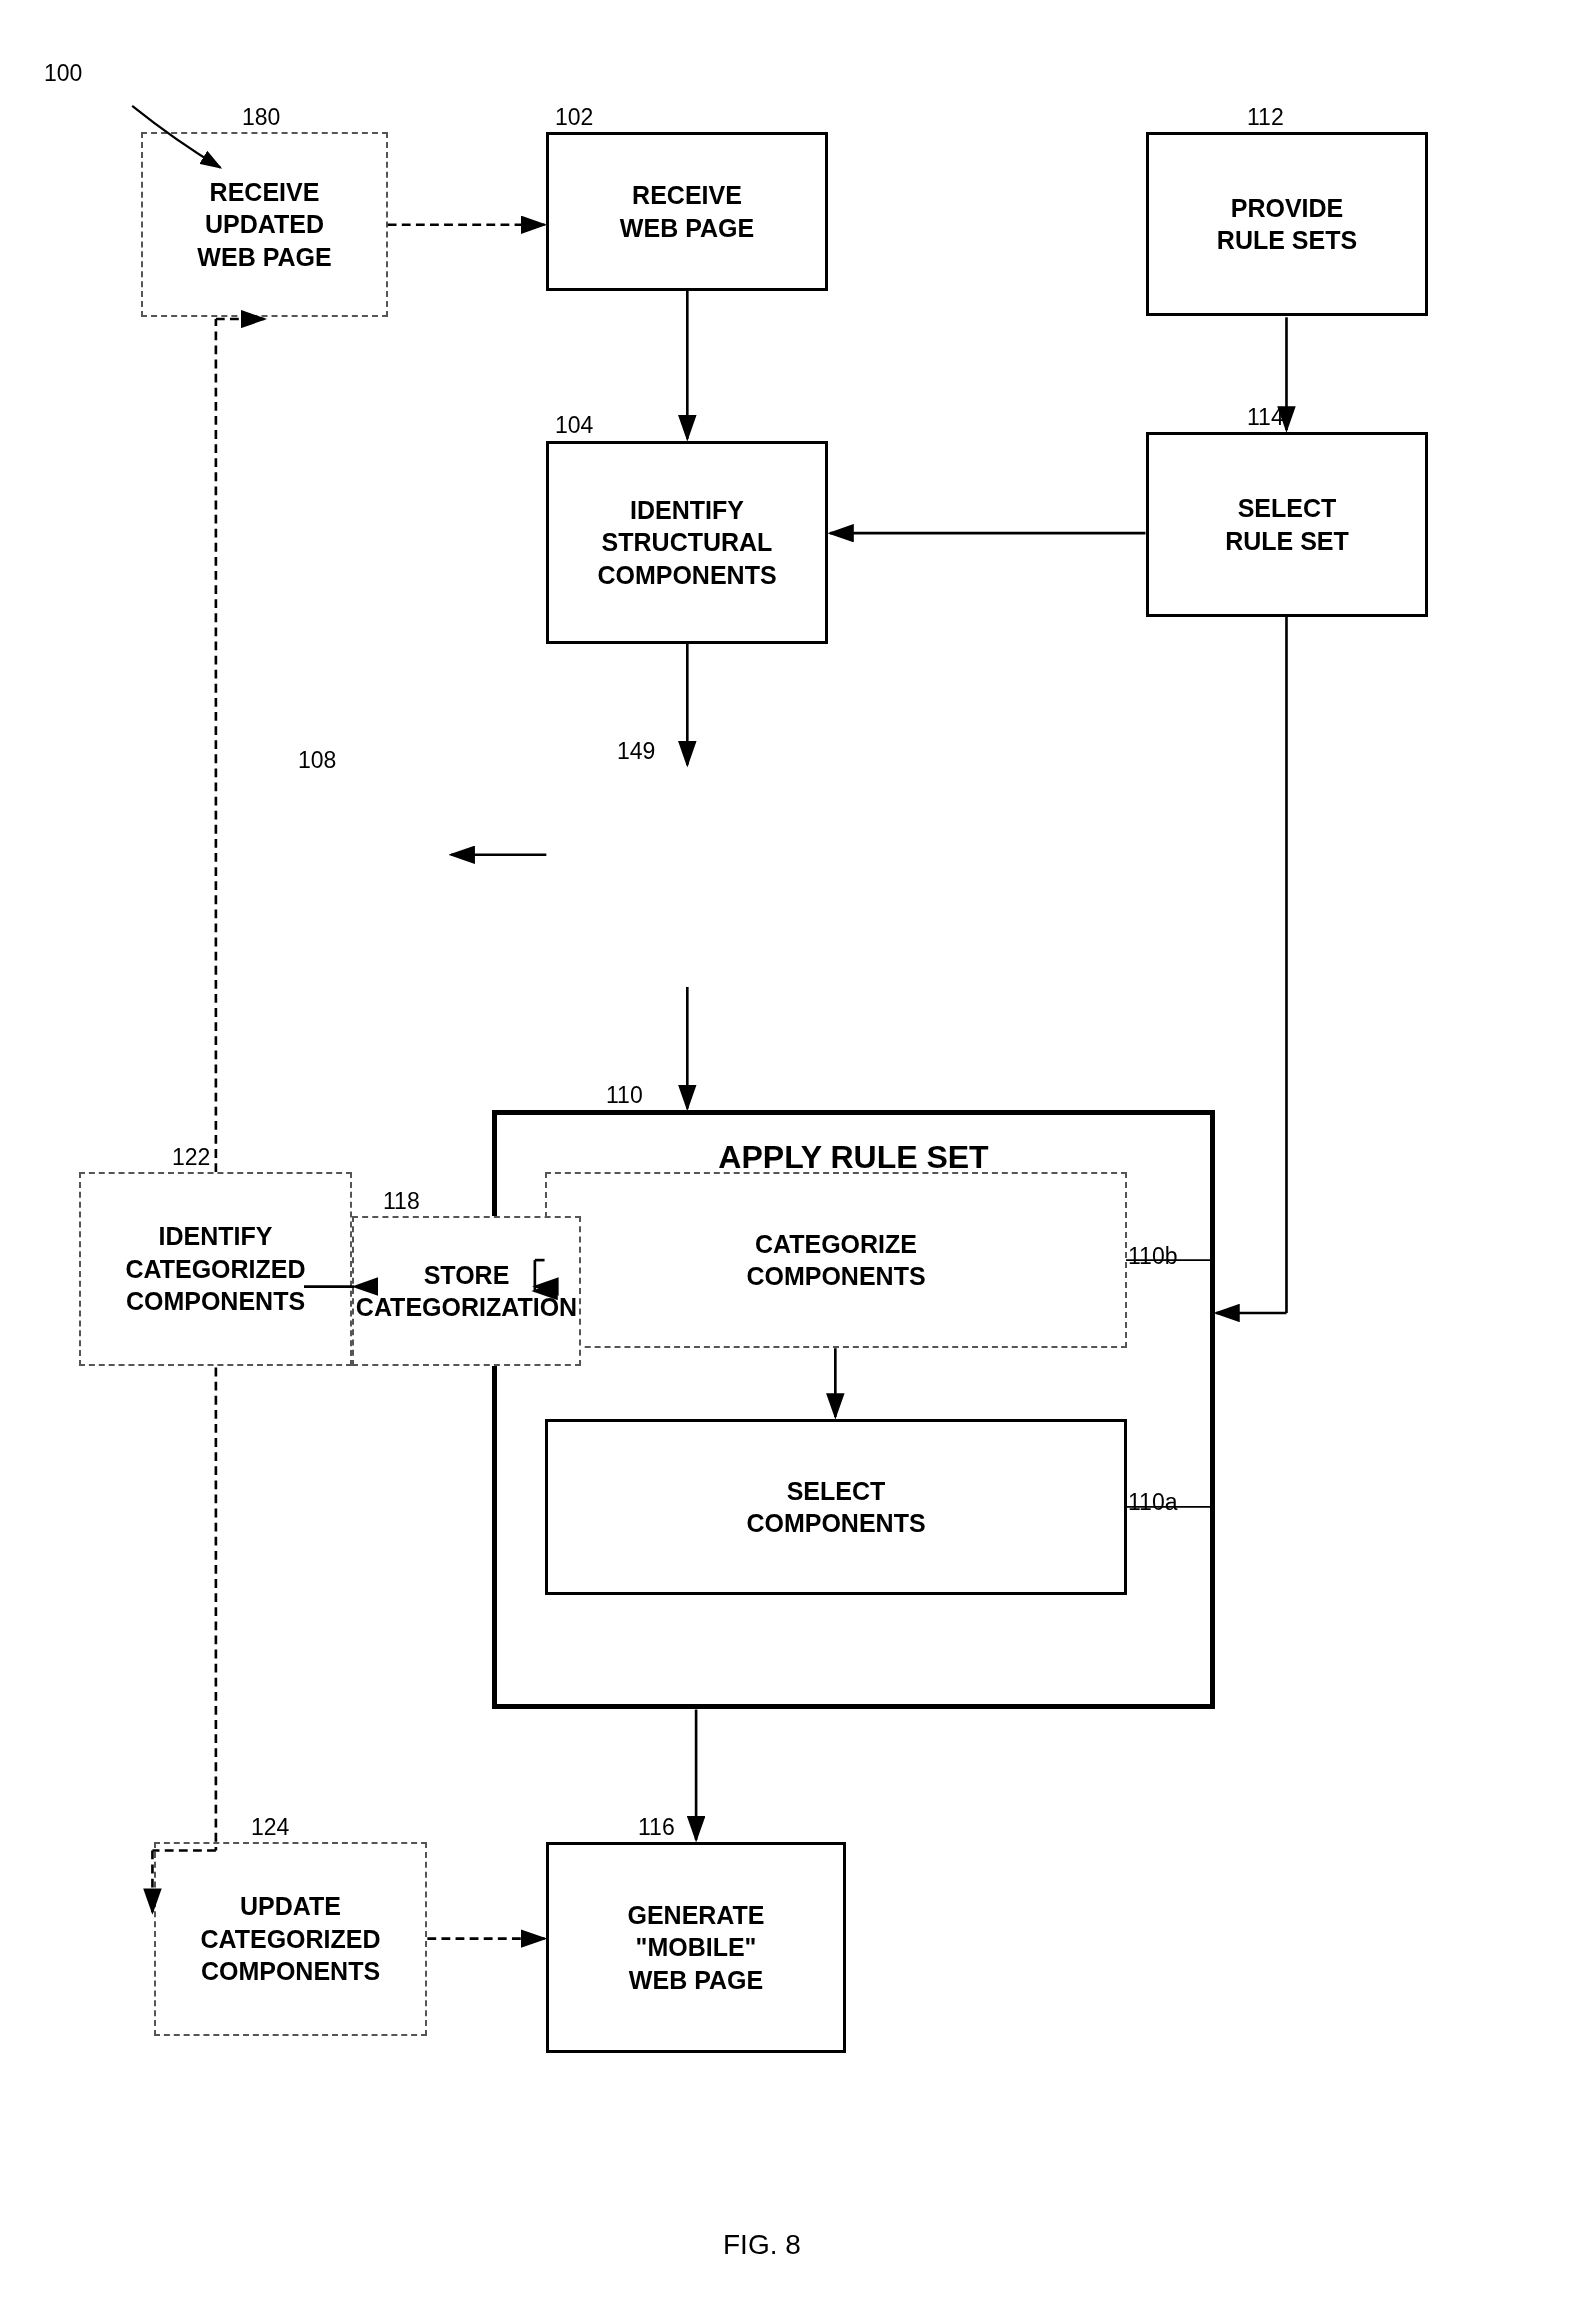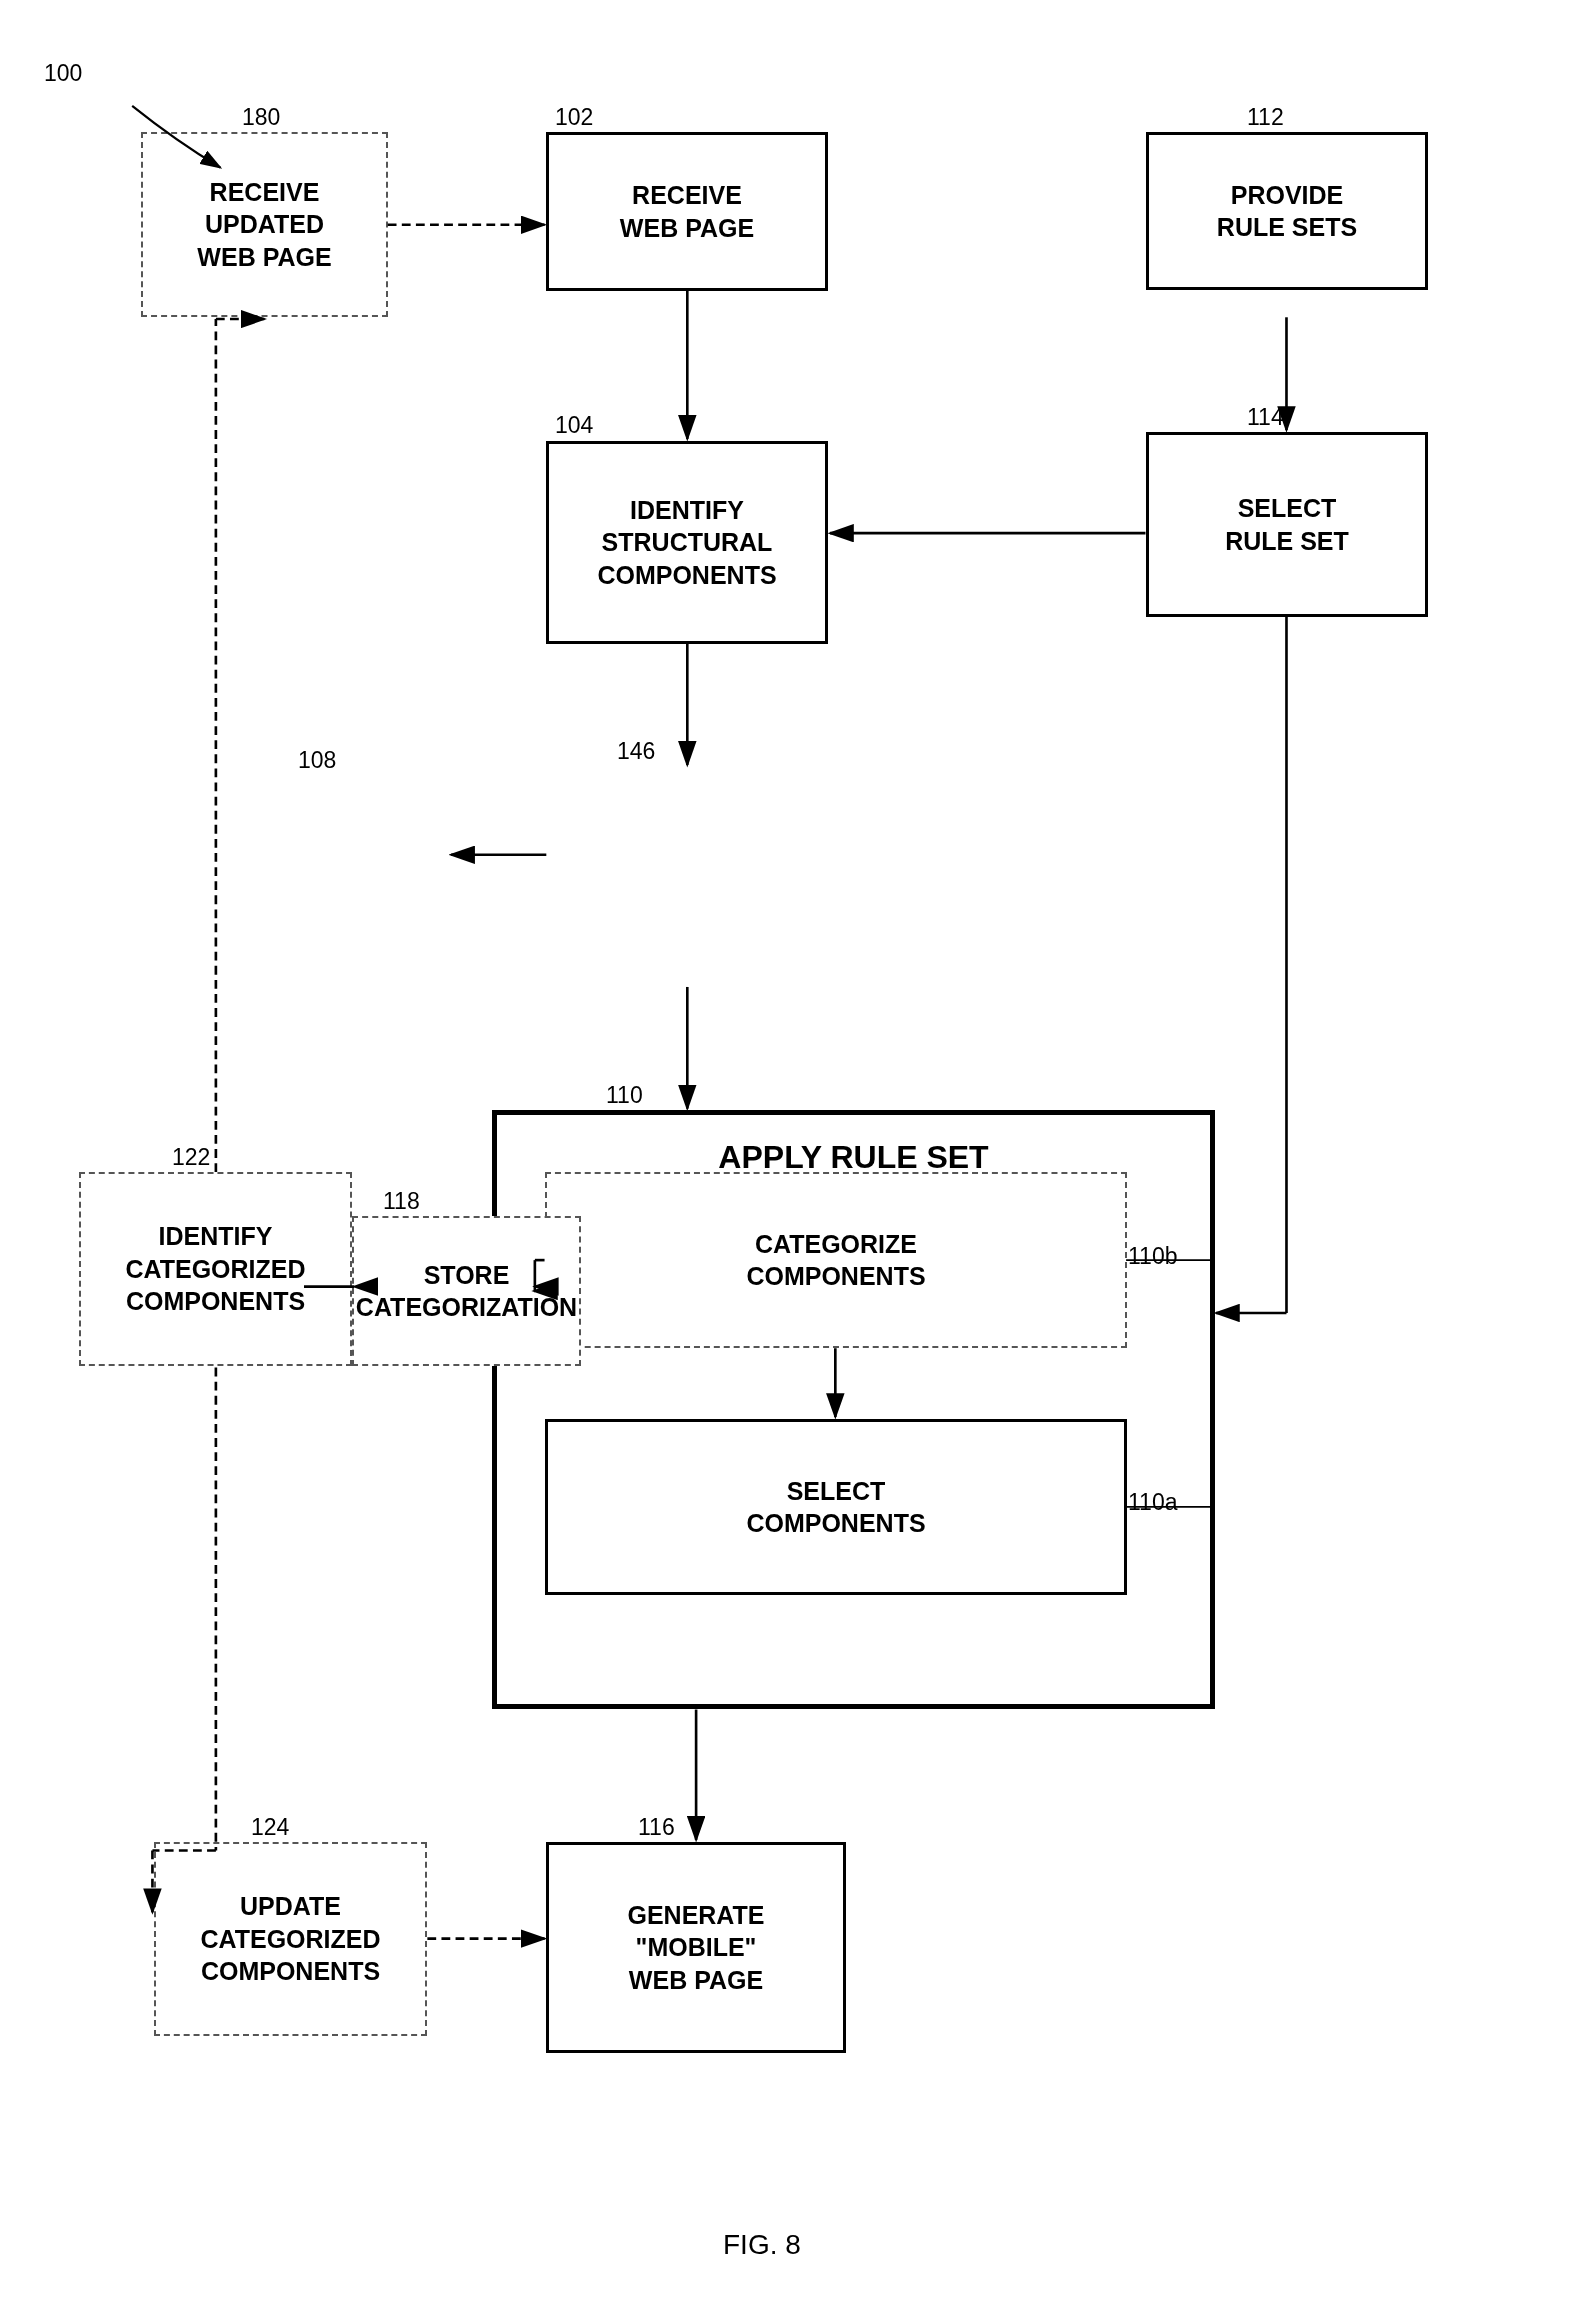--- a/index.html
+++ b/index.html
@@ -74,41 +74,41 @@
 
 <div class="diagram-container">
 
   <div class="label-ref" style="left:44px; top:60px;">100</div>
 
   <div class="box box-solid" style="left:546px; top:132px; width:282px; height:159px;">
     <span>RECEIVE<br>WEB PAGE</span>
   </div>
   <div class="label-ref" style="left:555px; top:104px;">102</div>
 
-  <div class="box box-solid" style="left:1146px; top:132px; width:282px; height:158px;">
+  <div class="box box-solid" style="left:1146px; top:132px; width:282px; height:184px;">
     <span>PROVIDE<br>RULE SETS</span>
   </div>
   <div class="label-ref" style="left:1247px; top:104px;">112</div>
 
   <div class="box box-dashed" style="left:141px; top:132px; width:247px; height:185px;">
     <span>RECEIVE<br>UPDATED<br>WEB PAGE</span>
   </div>
   <div class="label-ref" style="left:242px; top:104px;">180</div>
 
   <div class="box box-solid" style="left:546px; top:441px; width:282px; height:203px;">
     <span>IDENTIFY<br>STRUCTURAL<br>COMPONENTS</span>
   </div>
   <div class="label-ref" style="left:555px; top:412px;">104</div>
 
   <div class="box box-solid" style="left:1146px; top:432px; width:282px; height:185px;">
     <span>SELECT<br>RULE SET</span>
   </div>
   <div class="label-ref" style="left:1247px; top:404px;">114</div>
 
-  <div class="label-ref" style="left:617px; top:738px;">146</div>
+  <div class="label-ref" style="left:617px; top:738px;">149</div>
 
   <div class="label-ref" style="left:298px; top:747px;">108</div>
 
   <div class="box box-thick" style="left:492px; top:1110px; width:723px; height:599px; align-items:flex-start; justify-content:flex-start; padding:17.6px 17.6px 17.6px 17.6px; flex-direction:column;">
     <span style="font-size:32px; font-weight:bold; align-self:center; margin-top:4.4px;">APPLY RULE SET</span>
   </div>
   <div class="label-ref" style="left:606px; top:1082px;">110</div>
 
   <div class="box box-dashed" style="left:545px; top:1172px; width:582px; height:176px;">
     <span>CATEGORIZE<br>COMPONENTS</span>

